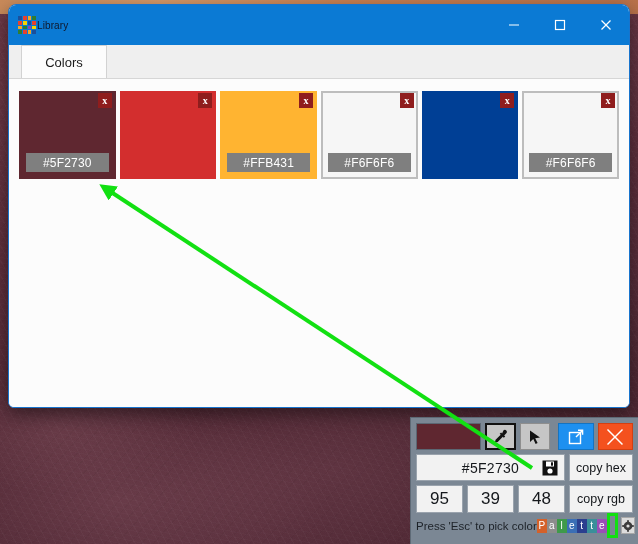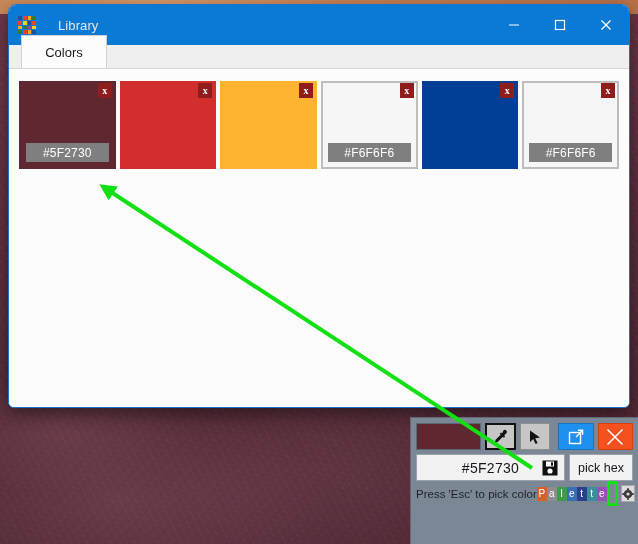--- a/index.html
+++ b/index.html
@@ -49,34 +49,34 @@
     display: flex; align-items: center;
     flex: none;
   }
   #app-icon {
     width: 18px; height: 18px; margin-left: 9px; flex: none;
     display: grid; grid-template-columns: repeat(4, 1fr); grid-template-rows: repeat(4, 1fr);
     gap: 1px;
   }
   #app-icon i { display: block; }
   #window-title {
-    color: #e5e5e5; font-size: 13px; margin-left: 22px;
+    color: #0f172a; font-size: 10px; margin-left: 1px;
     letter-spacing: .1px; white-space: nowrap;
   }
   #window-controls { margin-left: auto; display: flex; height: 100%; }
   .wc {
     width: 46px; height: 100%;
     display: flex; align-items: center; justify-content: center;
     color: #fff;
   }
   .wc svg { display: block; }
 
   
   #tabstrip {
-    height: 24px; background: #efefef;
+    height: 34px; background: #efefef;
     border-bottom: 1px solid #d6d6d6;
     display: flex; align-items: flex-end; padding-left: 12px;
     flex: none;
   }
   .tab {
     height: 33px; min-width: 86px; padding: 0 18px;
     display: flex; align-items: center; justify-content: center;
     font-size: 13px; color: #1b1b1b;
     border: 1px solid transparent; border-bottom: none;
   }
@@ -248,20 +248,21 @@
     <div id="swatch-row">
         <div class="swatch" style="background: rgb(95, 39, 48); border-color: rgb(95, 39, 48);">
           <div class="swatch-remove">x</div>
           <div class="swatch-label">#5F2730</div>
         </div>
         <div class="swatch" style="background: rgb(211, 46, 46); border-color: rgb(211, 46, 46);">
           <div class="swatch-remove">x</div>
         </div>
         <div class="swatch" style="background: rgb(255, 180, 49); border-color: rgb(255, 180, 49);">
           <div class="swatch-remove">x</div>
+          <div class="swatch-label">#FFB431</div>
         </div>
         <div class="swatch" style="background: rgb(246, 246, 246); border-color: rgb(189, 189, 189);">
           <div class="swatch-remove">x</div>
           <div class="swatch-label">#F6F6F6</div>
         </div>
         <div class="swatch" style="background: rgb(0, 63, 149); border-color: rgb(0, 63, 149);">
           <div class="swatch-remove">x</div>
         </div>
         <div class="swatch" style="background: rgb(246, 246, 246); border-color: rgb(189, 189, 189);">
           <div class="swatch-remove">x</div>
@@ -311,24 +312,38 @@
       <span id="save-icon">
         <svg width="16" height="16" viewBox="0 0 16 16">
           <rect x="0.5" y="0.5" width="15" height="15" fill="#111"></rect>
           <rect x="4" y="1.5" width="8" height="5" fill="#fff"></rect>
           <rect x="9" y="2.3" width="2" height="3.4" fill="#111"></rect>
           <circle cx="8" cy="11" r="2.6" fill="#fff"></circle>
         </svg>
       </span>
     </div>
     <div id="copy-hex-btn">
-      <span>pick hex</span>
-    </div>
-  </div>
-
+      <span>copy hex</span>
+    </div>
+  </div>
+
+  <div id="picker-row3">
+    <div class="rgb-box">
+      <span>95</span>
+    </div>
+    <div class="rgb-box">
+      <span>39</span>
+    </div>
+    <div class="rgb-box">
+      <span>48</span>
+    </div>
+    <div id="copy-rgb-btn">
+      <span>copy rgb</span>
+    </div>
+  </div>
 
   <div id="picker-row4">
     <div id="hint-text">Press 'Esc' to pick color</div>
     <div id="palette-word">
         <span style="background: rgb(212, 97, 42);">P</span>
         <span style="background: rgb(141, 141, 141);">a</span>
         <span style="background: rgb(63, 154, 74);">l</span>
         <span style="background: rgb(59, 111, 181);">e</span>
         <span style="background: rgb(43, 63, 143);">t</span>
         <span style="background: rgb(58, 143, 154);">t</span>

